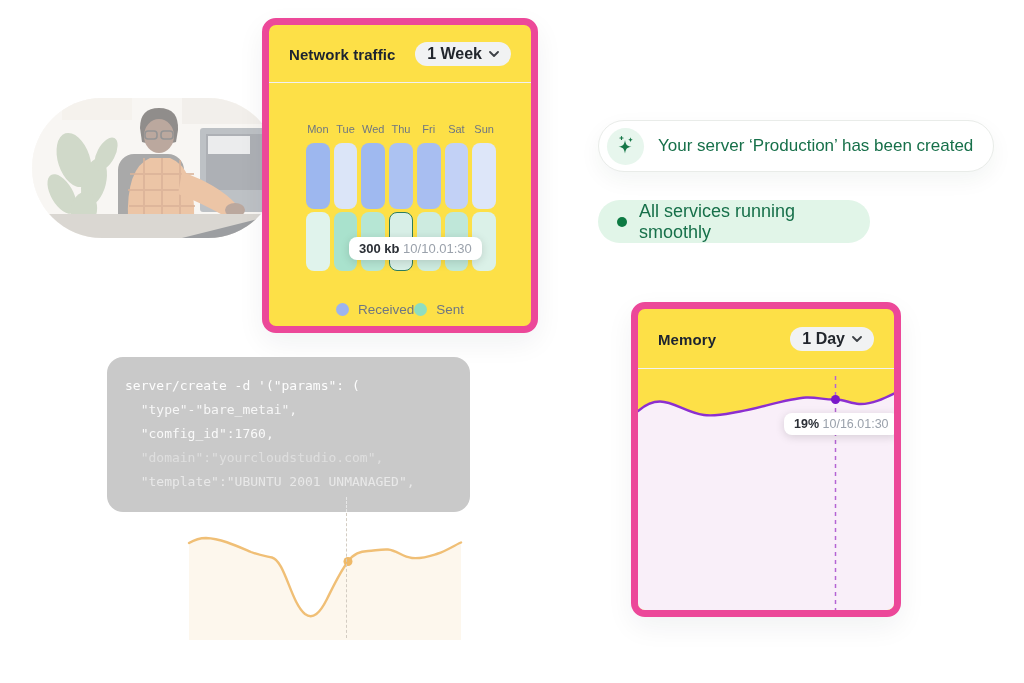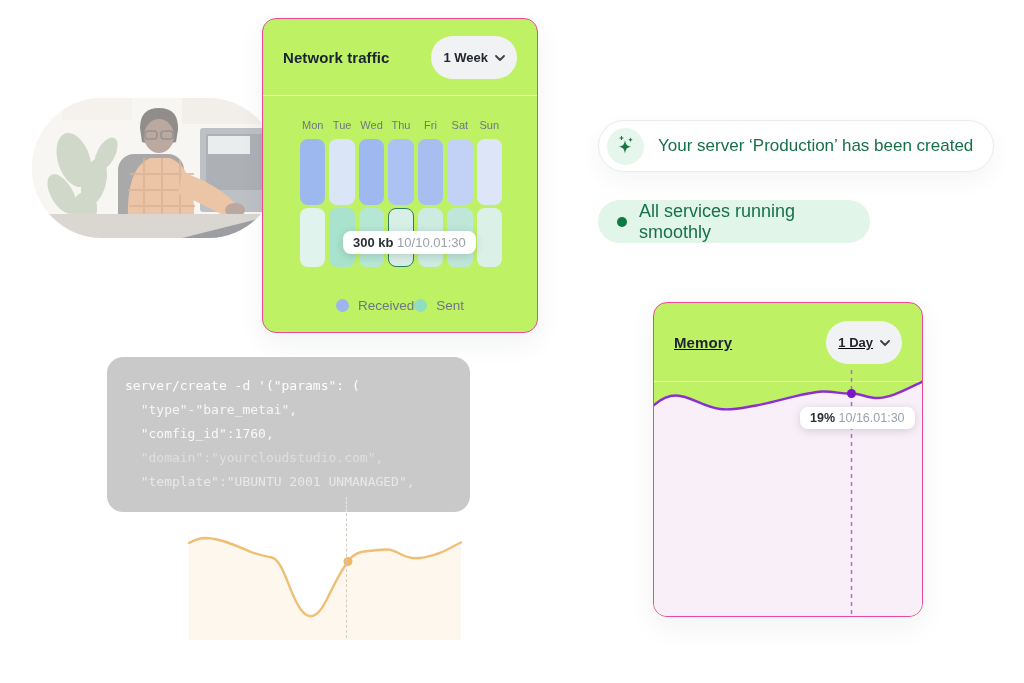--- a/index.html
+++ b/index.html
@@ -1,33 +1,33 @@
 <!DOCTYPE html>
 <html><head>
 <meta charset="utf-8">
 <style>
   * { margin:0; padding:0; box-sizing:border-box; }
   html,body { background:#fff; }
   body { font-family:"Liberation Sans", sans-serif; }
   .canvas { position:relative; width:1024px; height:683px; background:#fff; overflow:hidden; margin:0 auto; }
 
   
-  .card { position:absolute; background:#bef264; border:1px solid #ec4899; border-radius:14px;
+  .card { position:absolute; background:#fde047; border:7px solid #ec4899; border-radius:14px;
           box-shadow:0 10px 28px rgba(25,35,45,.06); }
   .card-header { display:flex; align-items:center; justify-content:space-between; padding:17px 20px 16px; }
   .card-title { font-size:15px; font-weight:700; color:#1c2330; letter-spacing:.1px; }
   .range-pill { display:flex; align-items:center; gap:7px; background:#f1f2f3; border:none; cursor:pointer;
-                border-radius:999px; padding:14px 12px; font-size:13px; font-weight:700; color:#22262d;
+                border-radius:999px; padding:3px 12px; font-size:16px; font-weight:700; color:#22262d;
                 font-family:"Liberation Sans", sans-serif;text-align:center; }
   .divider { height:1px; background:#f0f1f3; }
 
   
   #network-card { left:262px; top:18px; width:276px; height:315px; }
   .nt-chart { margin:0 35px 0 37px; }
-  .nt-days { display:grid; grid-template-columns:repeat(7,1fr); gap:4px; margin-top:23px; }
+  .nt-days { display:grid; grid-template-columns:repeat(7,1fr); gap:4px; margin-top:40px; }
   .nt-days span { text-align:center; font-size:11px; color:#6e7683; }
   .bar-row { display:grid; grid-template-columns:repeat(7,1fr); gap:4px; }
   .bar-row.received { margin-top:8px; height:66px; }
   .bar-row.sent { margin-top:3px; height:59px; }
   .bar { border-radius:8px; }
   .bar.selected { border:1.5px solid #2e7d5e; }
   .tooltip { position:absolute; background:#fff; border-radius:8px; padding:4px 10px; white-space:nowrap;
              box-shadow:0 2px 10px rgba(0,0,0,.14); font-size:13px; z-index:5; }
   .tooltip b { color:#2b2f36; font-weight:700; }
   .tooltip span { color:#9aa1ab;margin-top:7px; }
@@ -54,21 +54,21 @@
   #code-card pre { font-family:"DejaVu Sans Mono", monospace; font-size:13px; line-height:24px;
                    color:#ffffff; white-space:pre; }
 
   
   #yellow-chart { position:absolute; left:185px; top:515px; width:280px; height:125px; z-index:1; }
   .dash-seg { position:absolute; width:0; border-left:1.5px dashed; z-index:3; }
   #yc-dash-top { left:346px; top:497px; height:15px; border-color:rgba(255,255,255,.55); }
   #yc-dash { left:346px; top:513px; height:125px; border-color:#d3ccc2; }
 
   
-  #memory-card { left:653px; top:302px; width:270px; height:315px; overflow:hidden;text-decoration:underline; }
+  #memory-card { left:631px; top:302px; width:270px; height:315px; overflow:hidden; }
   #mem-chart { position:absolute; left:0; top:65px; width:270px; height:250px; }
   #mem-tooltip { left:146px; top:104px; font-size:12.5px; }
   #memory-card .card-header { padding:18px 20px 17px; }
 
   
   #photo { position:absolute; left:32px; top:98px; width:246px; height:140px; border-radius:70px;
            overflow:hidden; opacity:.5; background:#f2eee8; }
 </style>
 </head>
 <body>

